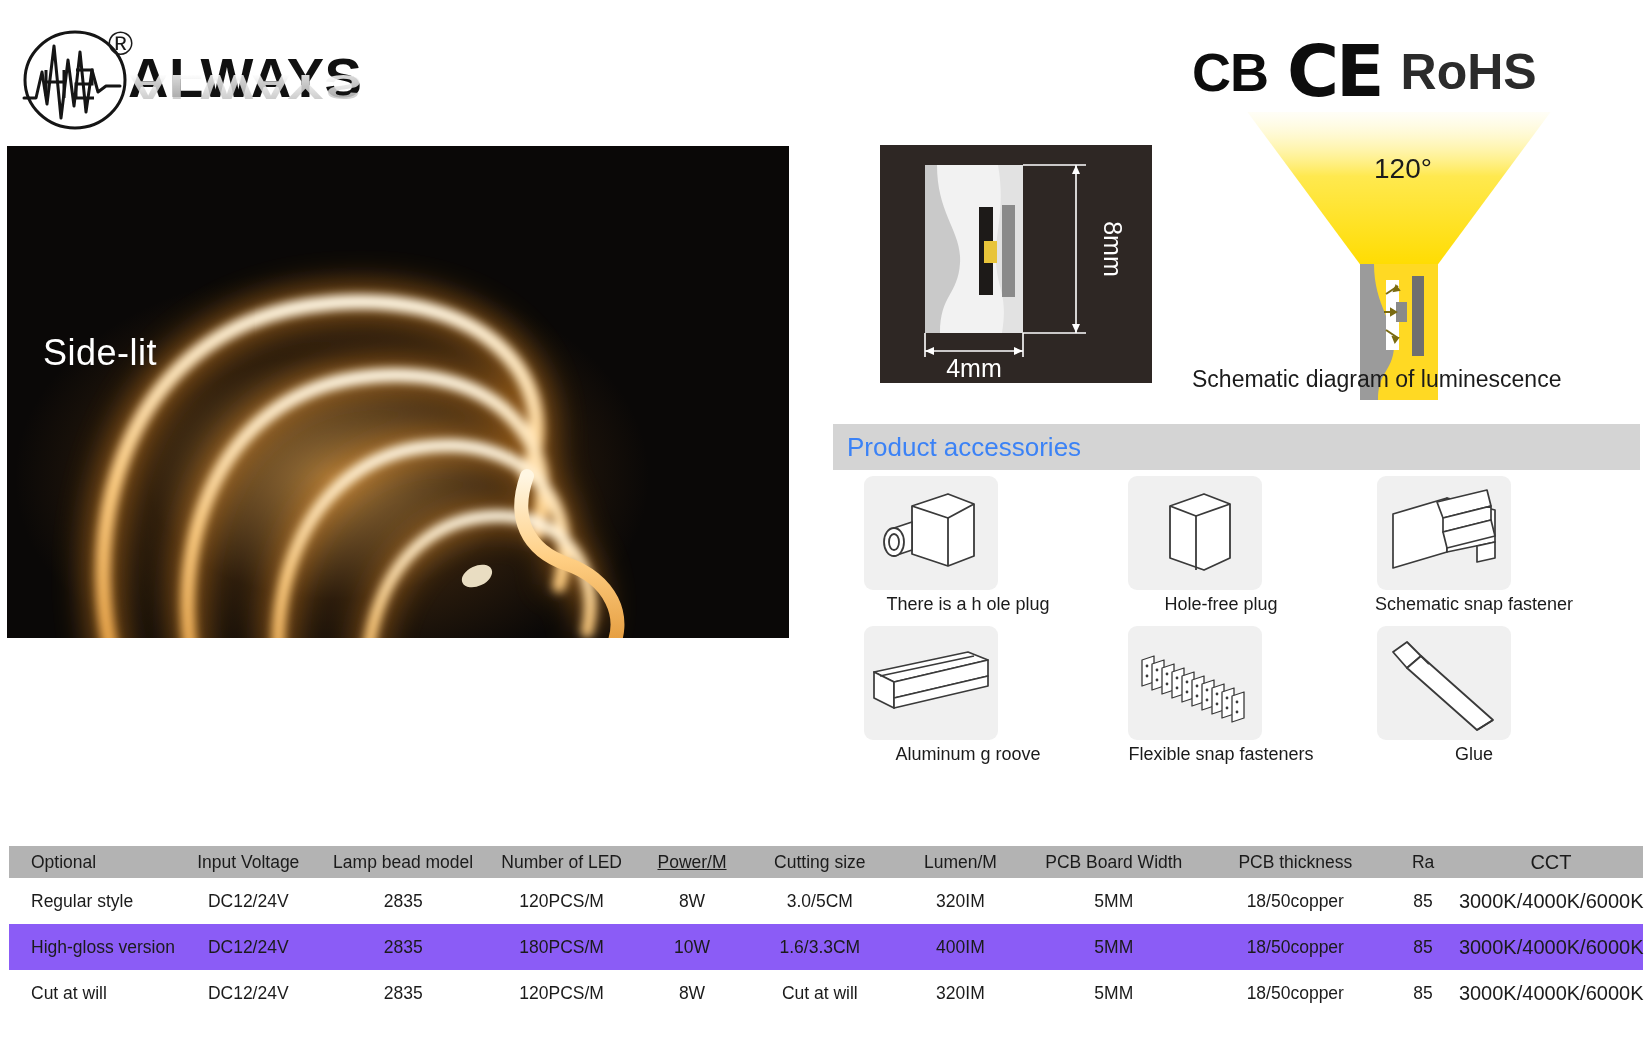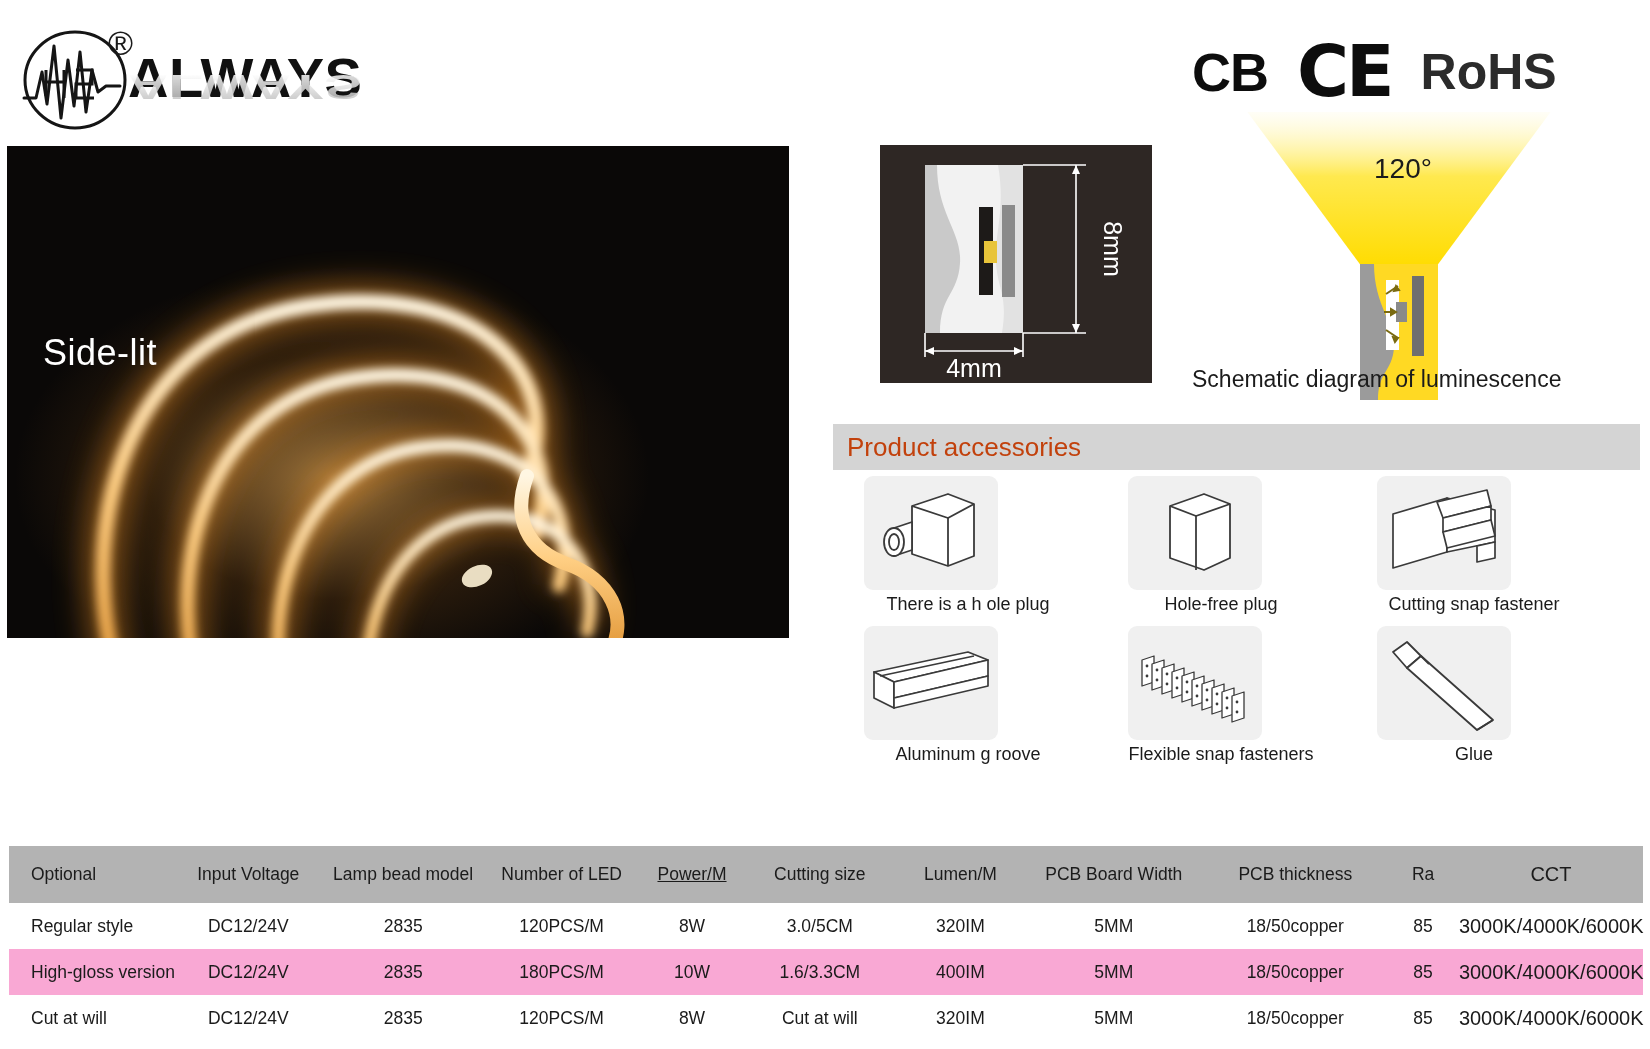--- a/index.html
+++ b/index.html
@@ -33,21 +33,21 @@
     -webkit-background-clip:text; background-clip:text;
     color:transparent;
     opacity:.85;
   }
 
   .model-no {
     position:absolute; left:425px; top:42px;
     font-size:42px; font-weight:400; color:#1b1b1b; letter-spacing:0.5px;
   }
 
-  .certs { position:absolute; left:1192px; top:36px; display:flex; align-items:center; gap:29px; }
+  .certs { position:absolute; left:1192px; top:36px; display:flex; align-items:center; gap:19px; }
   .cert-cb   { font-size:54px; font-weight:bold; letter-spacing:-1px; color:#0d0d0d; line-height:1; }
   .cert-ce   { font-size:71px; font-weight:bold; letter-spacing:-3px; color:#0d0d0d; line-height:1; font-family:"DejaVu Sans", sans-serif; }
   .cert-rohs { font-size:50px; font-weight:bold; color:#2b2b2b; line-height:1; }
 
   
   .hero {
     position:absolute; left:7px; top:146px; width:782px; height:492px;
     background:#0a0807; overflow:hidden;
   }
   .hero-glow-a {
@@ -70,21 +70,21 @@
     font-size:23px; color:#1b1b1b; text-align:left; white-space:nowrap;
   }
 
   
   .acc-bar {
     position:absolute; left:833px; top:424px; width:807px; height:46px;
     background:#d4d4d4;
   }
   .acc-bar-title {
     position:absolute; left:847px; top:432px;
-    font-size:26px; color:#c2410c; font-weight:400;
+    font-size:26px; color:#3b82f6; font-weight:400;
   }
   .acc-grid {
     position:absolute; left:833px; top:476px; width:810px; height:300px;
   }
   .acc-row { position:absolute; width:810px; height:150px; }
   .acc-row.r1 { top:0; }
   .acc-row.r2 { top:150px; }
   .acc-cell { position:absolute; width:270px; height:150px; }
   .acc-cell.c1 { left:0; }
   .acc-cell.c2 { left:253px; }
@@ -101,23 +101,23 @@
     font-size:18px; color:#1b1b1b; white-space:nowrap;
   }
 
   
   .spec { position:absolute; left:9px; top:846px; width:1634px; }
   .spec table { width:1634px; border-collapse:collapse; table-layout:fixed; }
   .spec th, .spec td {
     font-size:17.5px; font-weight:400; color:#1b1b1b;
     text-align:center; padding:0; border:none; white-space:nowrap;
   }
-  .spec thead tr { background:#b3b3b3; height:57px;padding-left:26px; }
+  .spec thead tr { background:#b3b3b3; height:32px;padding-left:26px; }
   .spec tbody tr { height:46px; }
-  .spec tbody tr.alt { background:#f9a8d4; }
+  .spec tbody tr.alt { background:#8b5cf6; }
   .spec td.cct, .spec th.cct { font-size:20px; }
   .spec td.first, .spec th.first { text-align:left; padding-left:22px; }
 
   .c-opt  { width:160px; }
   .c-volt { width:148px; }
   .c-bead { width:155px; }
   .c-num  { width:155px; }
   .c-pow  { width:100px;text-decoration:underline; }
   .c-cut  { width:150px; }
   .c-lum  { width:125px; }
@@ -299,21 +299,21 @@
           <g fill="#fff" stroke="#3a3a3a" stroke-width="1.7" stroke-linejoin="round">
             <path d="M16 38 L70 22 L70 76 L16 92 Z"></path>
             <path d="M70 22 L118 34 L118 66 L70 76 Z"></path>
             <path d="M60 26 L110 14 L114 30 L66 42 Z"></path>
             <path d="M66 42 L114 30 L114 44 L66 56 Z"></path>
             <path d="M66 56 L114 44 L118 60 L70 72 Z"></path>
             <path d="M100 70 L118 66 L118 82 L100 86 Z"></path>
           </g>
         </svg>
       </div>
-      <div class="acc-caption">Cutting snap fastener</div>
+      <div class="acc-caption">Schematic snap fastener</div>
     </div>
   </div>
 
   <div class="acc-row r2">
 
     <div class="acc-cell c1">
       <div class="acc-tile">
         <svg viewBox="0 0 134 114" width="134" height="114">
           <g fill="#fff" stroke="#3a3a3a" stroke-width="1.7" stroke-linejoin="round">
             <path d="M10 46 L104 26 L124 34 L30 56 Z"></path>

